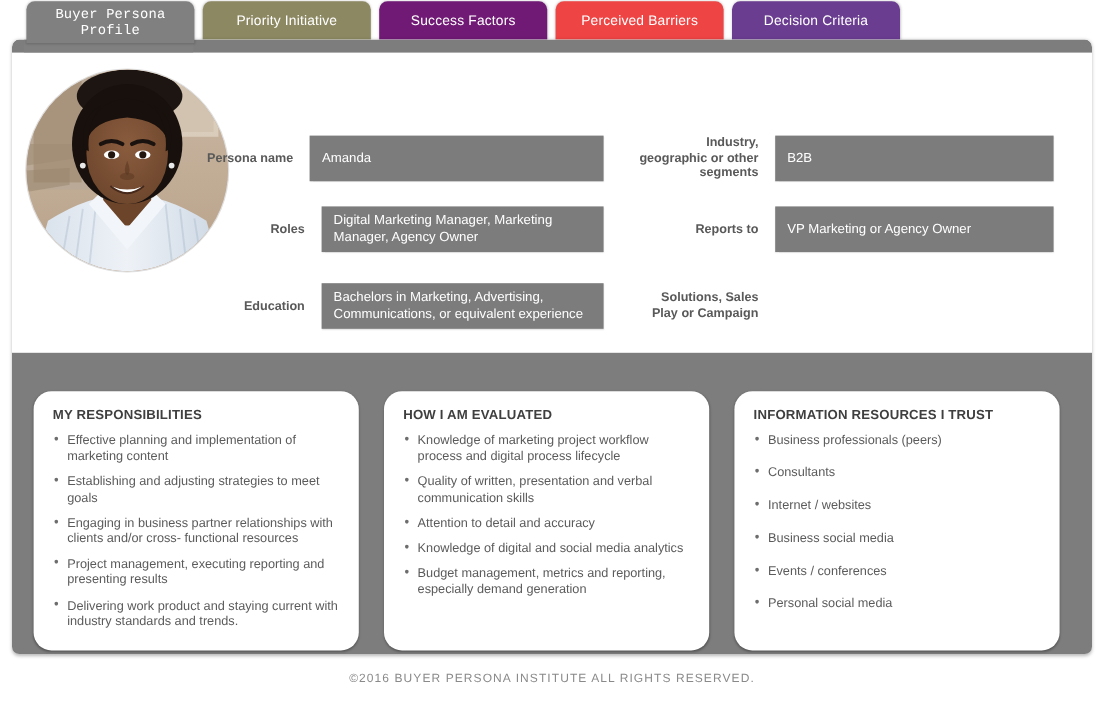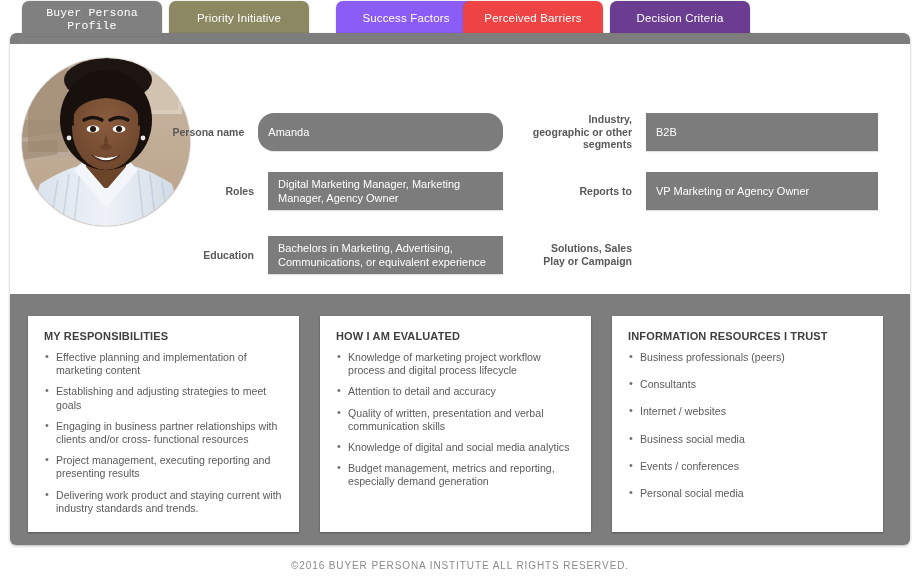--- a/index.html
+++ b/index.html
@@ -125,25 +125,25 @@
     position: absolute;
     left: 0;
     top: 261px;
     width: 900px;
     height: 251px;
     background: #7d7d7d;
   }
 
   .panel {
     position: absolute;
-    top: 22px;
+    top: 32px;
     width: 271px;
     height: 216px;
     background: #ffffff;
-    border-radius: 0;
+    border-radius: 15px;
     box-sizing: border-box;
     padding: 14px 14px 8px 16px;
     box-shadow: 0 1px 2px rgba(0,0,0,0.3);
   }
   .panel-title {
     font-size: 11px;
     font-weight: bold;
     color: #3f3f3f;
     letter-spacing: 0.15px;
     margin-bottom: 9px;
@@ -182,21 +182,21 @@
     letter-spacing: 0.9px;
     color: #8a8a8a;
   }
 </style>
 </head>
 <body>
 
 <div class="tabbar" id="tabbar">
     <div class="tab" style="left: 22px; width: 140px; background: rgb(128, 128, 128); z-index: 5; height: 35px; font-family: Liberation Mono, monospace;">Buyer Persona Profile</div>
     <div class="tab" style="left: 169px; width: 140px; background: rgb(140, 136, 98);">Priority Initiative</div>
-    <div class="tab" style="left: 316px; width: 140px; background: #8b5cf6; margin-left: 20px;">Success  Factors</div>
+    <div class="tab" style="left: 316px; width: 140px; background: #701a75;">Success  Factors</div>
     <div class="tab" style="left: 463px; width: 140px; background: #ef4444;">Perceived Barriers</div>
     <div class="tab" style="left: 610px; width: 140px; background: rgb(107, 61, 145);">Decision Criteria</div>
   </div>
 
 <div class="card">
 
   <div class="card-topstrip"></div>
   <div class="strip-notch"></div>
 
   <div class="profile">
@@ -274,21 +274,21 @@
 
           <circle cx="47" cy="80" r="2.4" fill="#e8e8e8"></circle>
           <circle cx="121" cy="80" r="2.4" fill="#e8e8e8"></circle>
         </g>
       </svg>
     </div>
 
     <div id="left-fields">
         <div class="fieldrow" style="top: 69px; left: 160px; width: 333px; height: 38px;">
           <div class="fieldlabel" style="width: 92px;">Persona name</div>
-          <div class="fieldbox" style="width: 274px; height: 38px; margin-left: 6px; border-radius: 16px;">Amanda</div>
+          <div class="fieldbox" style="width: 274px; height: 38px; margin-left: 6px;">Amanda</div>
         </div>
         <div class="fieldrow" style="top: 128px; left: 160px; width: 333px; height: 38px; justify-content: flex-end;">
           <div class="fieldlabel" style="width: 92px;">Roles</div>
           <div class="fieldbox" style="width: 235px; height: 38px; margin-left: 6px;">Digital Marketing Manager, Marketing Manager, Agency Owner</div>
         </div>
         <div class="fieldrow" style="top: 192px; left: 160px; width: 333px; height: 38px;">
           <div class="fieldlabel" style="width: 92px;">Education</div>
           <div class="fieldbox" style="width: 235px; height: 38px; margin-left: 6px;">Bachelors in Marketing, Advertising, Communications, or equivalent experience</div>
         </div>
       </div>
@@ -316,22 +316,22 @@
           <li>Establishing and adjusting strategies to meet goals</li>
           <li>Engaging in business partner relationships with clients and/or cross- functional resources</li>
           <li>Project management, executing reporting and presenting results</li>
           <li>Delivering work product and staying current with industry standards and trends.</li>
         </ul>
       </div>
       <div class="panel" style="left: 310px;">
         <div class="panel-title">HOW I AM EVALUATED</div>
         <ul>
           <li>Knowledge of marketing project workflow process and digital process lifecycle</li>
+          <li>Quality of written, presentation and verbal communication skills</li>
           <li>Attention to detail and accuracy</li>
-          <li>Quality of written, presentation and verbal communication skills</li>
           <li>Knowledge of digital and social media analytics</li>
           <li>Budget management, metrics and reporting, especially demand generation</li>
         </ul>
       </div>
       <div class="panel wide-gap" style="left: 602px;">
         <div class="panel-title">INFORMATION RESOURCES I TRUST</div>
         <ul>
           <li>Business professionals (peers)</li>
           <li>Consultants</li>
           <li>Internet / websites</li>

